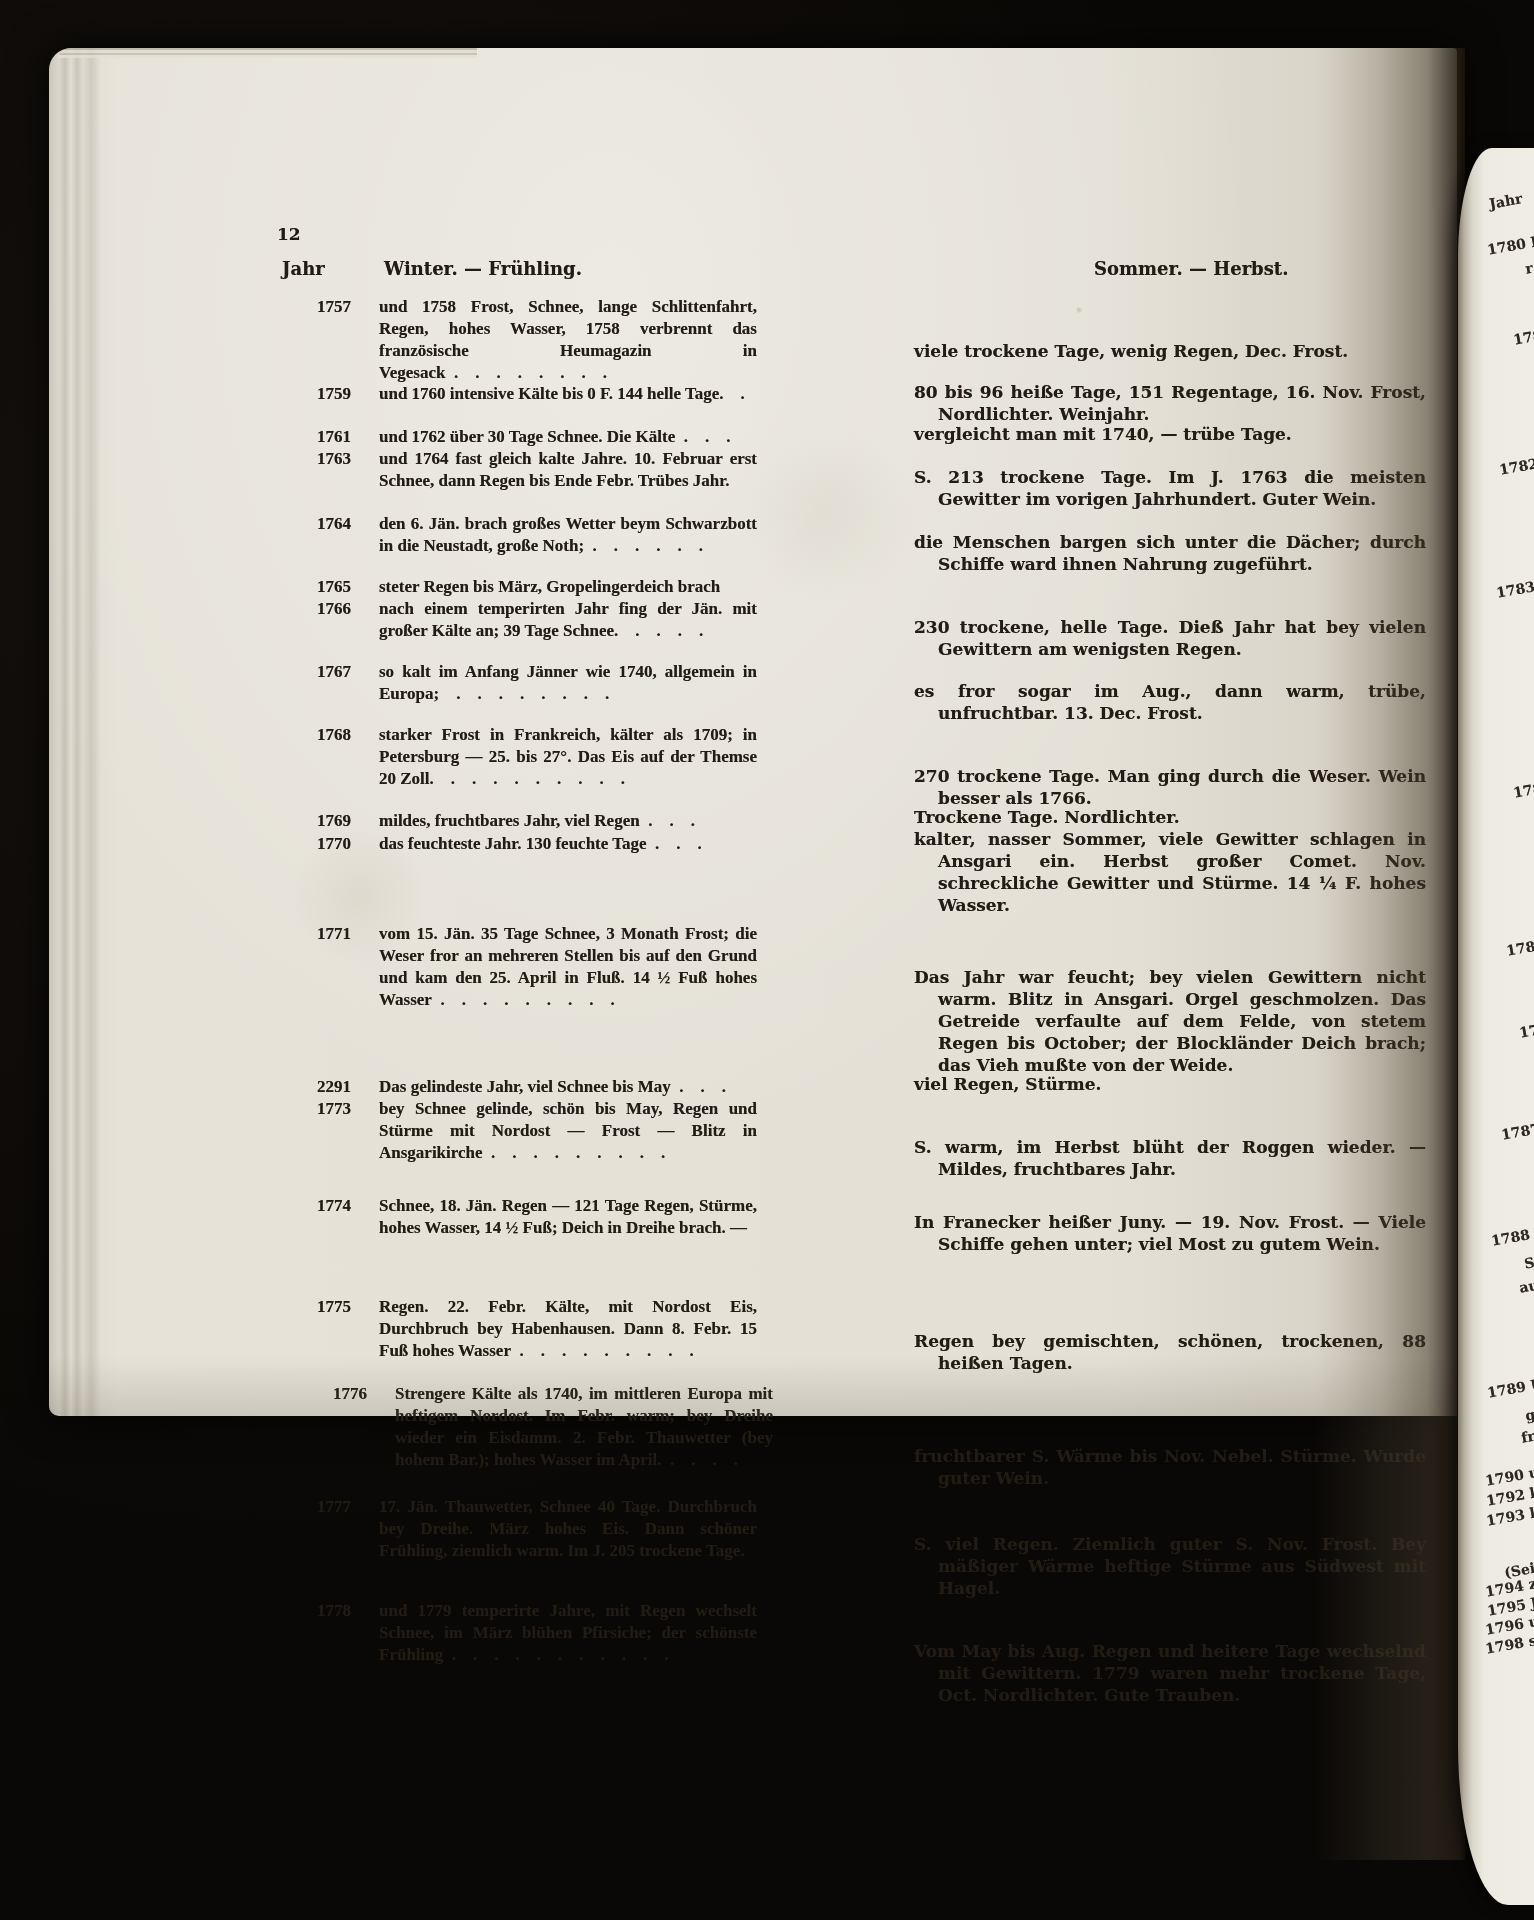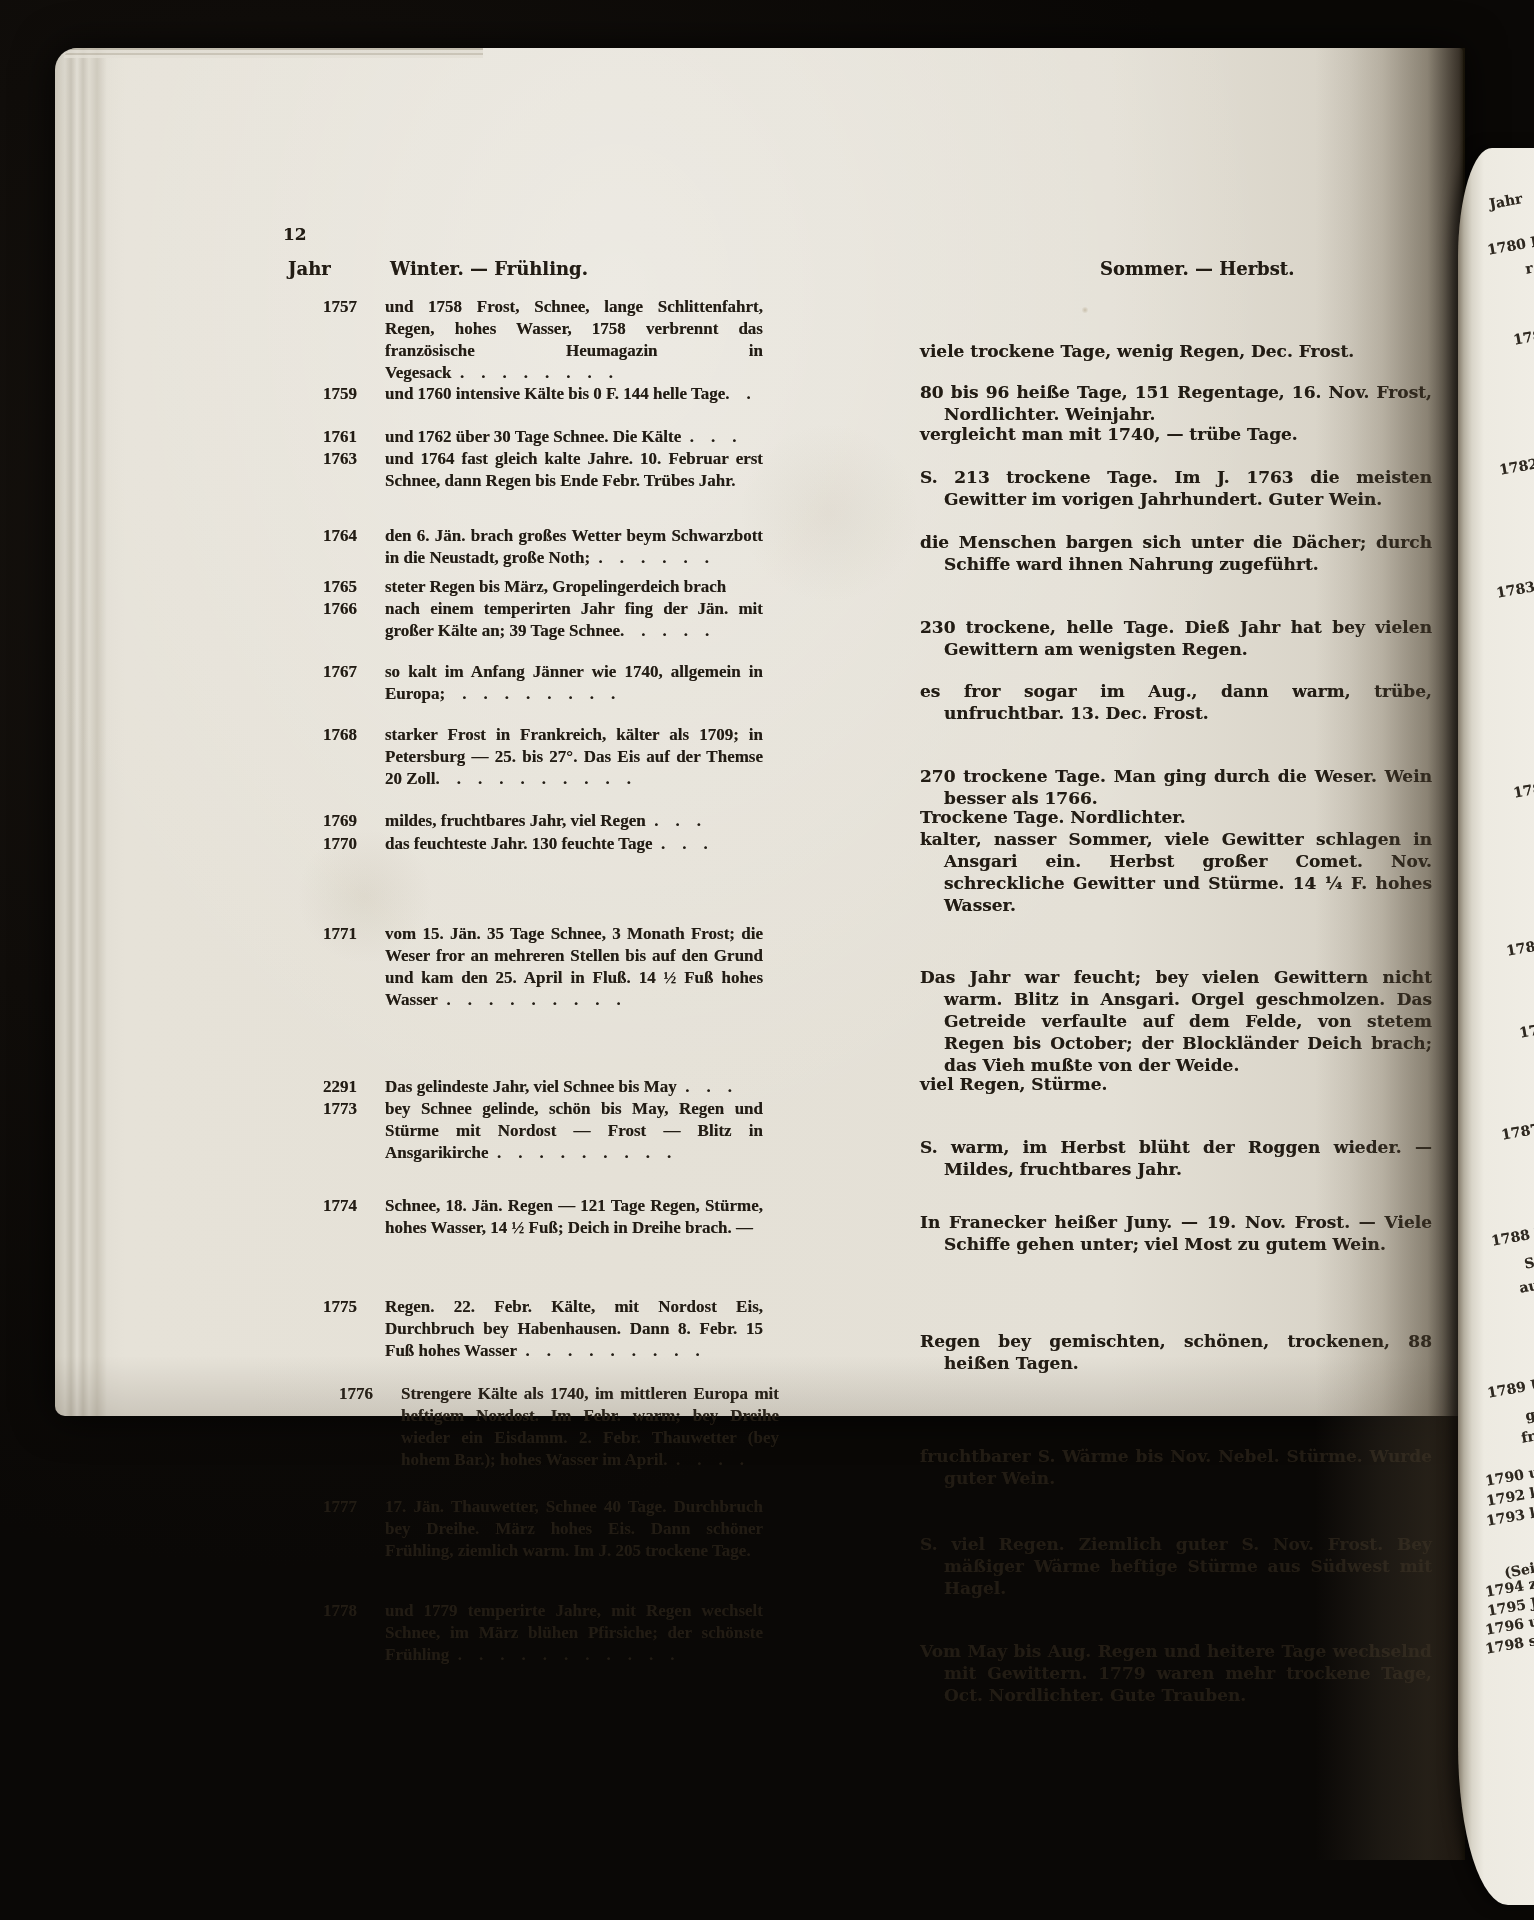--- a/index.html
+++ b/index.html
@@ -4,21 +4,21 @@
 <style>
   html,body{margin:0;padding:0;}
   body{
     width:1534px;height:1920px;overflow:hidden;position:relative;
     background:#0a0806;
     background-image:radial-gradient(circle at 18% 28%, #16120e 0%, #0a0806 55%);
     font-family:"DejaVu Serif", serif;
   }
   
   .page-main{
-    position:absolute;left:55px;top:48px;width:1408px;height:1368px;
+    position:absolute;left:49px;top:48px;width:1408px;height:1368px;
     background:
       radial-gradient(ellipse at 40% 18%, rgba(255,255,255,.30), rgba(255,255,255,0) 55%),
       linear-gradient(90deg, #c9c4b7 0px, #d9d5ca 10px, #c6c1b4 16px, #e0dcd2 22px,
                       #c9c4b7 28px, #ddd9ce 34px, #cdc8bb 42px, #e3dfd5 52px,
                       #e6e2d8 70px, #e4e0d6 75%, #d8d3c7 92%, #b9b2a2 100%),
       #e3dfd5;
     border-radius:22px 4px 0 10px;
     box-shadow:0 0 40px rgba(0,0,0,.8);
   }
   .page-main::before{ 
@@ -88,21 +88,21 @@
 
   <div class="hdr hdr-year ink">Jahr</div>
   <div class="hdr hdr-winter ink">Winter. — Frühling.</div>
   <div class="hdr hdr-summer ink">Sommer. — Herbst.</div>
 
   <div>
       <div class="w-entry ink" style="top: 248px;"><span class="year">1757</span><span>und 1758 Frost, Schnee, lange Schlittenfahrt, Regen, hohes Wasser, 1758 verbrennt das französische Heumagazin in Vegesack . . . . . . . .</span></div>
       <div class="w-entry ink" style="top: 335px;"><span class="year">1759</span><span>und 1760 intensive Kälte bis 0 F. 144 helle Tage. .</span></div>
       <div class="w-entry ink" style="top: 378px;"><span class="year">1761</span><span>und 1762 über 30 Tage Schnee. Die Kälte . . .</span></div>
       <div class="w-entry ink" style="top: 400px;"><span class="year">1763</span><span>und 1764 fast gleich kalte Jahre. 10. Februar erst Schnee, dann Regen bis Ende Febr. Trübes Jahr.</span></div>
-      <div class="w-entry ink" style="top: 465px; margin-top: 12px;"><span class="year">1764</span><span>den 6. Jän. brach großes Wetter beym Schwarzbott in die Neustadt, große Noth; . . . . . .</span></div>
+      <div class="w-entry ink" style="top: 465px;"><span class="year">1764</span><span>den 6. Jän. brach großes Wetter beym Schwarzbott in die Neustadt, große Noth; . . . . . .</span></div>
       <div class="w-entry ink" style="top: 528px;"><span class="year">1765</span><span>steter Regen bis März, Gropelingerdeich brach</span></div>
       <div class="w-entry ink" style="top: 550px;"><span class="year">1766</span><span>nach einem temperirten Jahr fing der Jän. mit großer Kälte an; 39 Tage Schnee. . . . .</span></div>
       <div class="w-entry ink" style="top: 613px;"><span class="year">1767</span><span>so kalt im Anfang Jänner wie 1740, allgemein in Europa; . . . . . . . .</span></div>
       <div class="w-entry ink" style="top: 676px;"><span class="year">1768</span><span>starker Frost in Frankreich, kälter als 1709; in Petersburg — 25. bis 27°. Das Eis auf der Themse 20 Zoll. . . . . . . . . .</span></div>
       <div class="w-entry ink" style="top: 762px;"><span class="year">1769</span><span>mildes, fruchtbares Jahr, viel Regen . . .</span></div>
       <div class="w-entry ink" style="top: 785px;"><span class="year">1770</span><span>das feuchteste Jahr. 130 feuchte Tage . . .</span></div>
       <div class="w-entry ink" style="top: 855px; margin-top: 20px;"><span class="year">1771</span><span>vom 15. Jän. 35 Tage Schnee, 3 Monath Frost; die Weser fror an mehreren Stellen bis auf den Grund und kam den 25. April in Fluß. 14 ½ Fuß hohes Wasser . . . . . . . . .</span></div>
       <div class="w-entry ink" style="top: 1028px;"><span class="year">2291</span><span>Das gelindeste Jahr, viel Schnee bis May . . .</span></div>
       <div class="w-entry ink" style="top: 1050px;"><span class="year">1773</span><span>bey Schnee gelinde, schön bis May, Regen und Stürme mit Nordost — Frost — Blitz in Ansgarikirche . . . . . . . . .</span></div>
       <div class="w-entry ink" style="top: 1147px;"><span class="year">1774</span><span>Schnee, 18. Jän. Regen — 121 Tage Regen, Stürme, hohes Wasser, 14 ½ Fuß; Deich in Dreihe brach. —</span></div>

